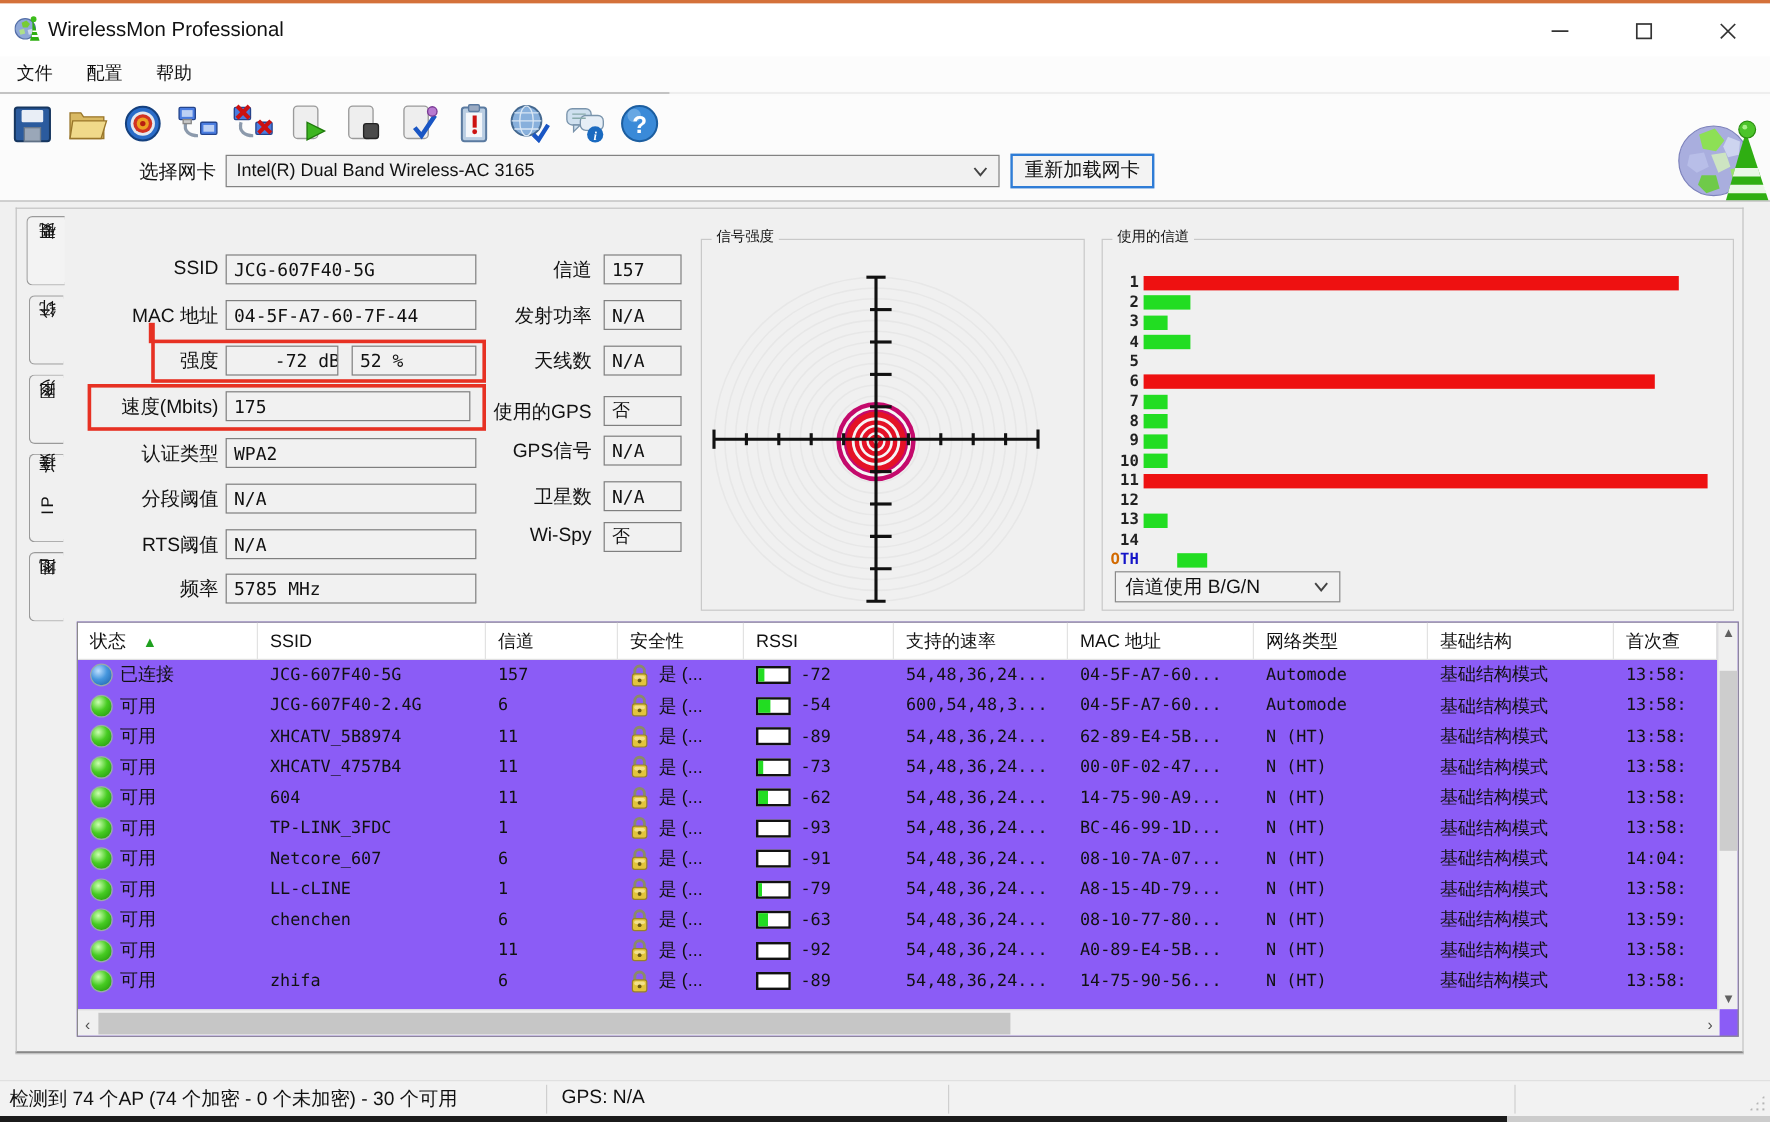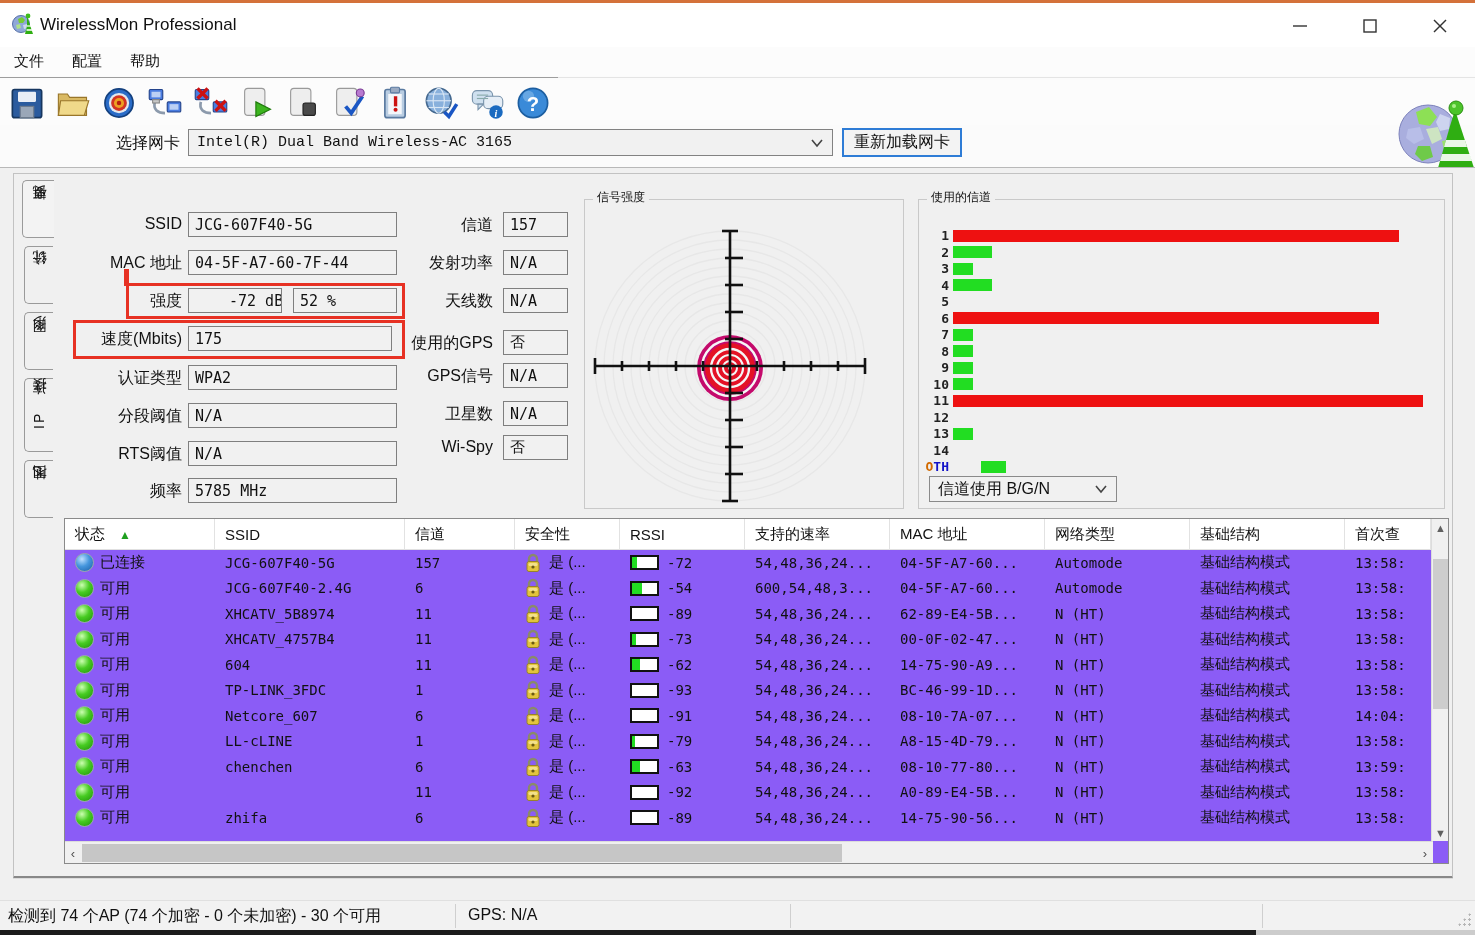--- a/index.html
+++ b/index.html
@@ -21,21 +21,21 @@
   .menu-sep2 { left:558px; top:77px; width:917px; height:1px; background:#e4e4e4; }
 
   
   .toolbar { left:0; top:80px; width:1475px; height:45px; background:#fcfcfc; display:flex; align-items:center; padding-left:4px; }
   .tool { width:46px; height:40px; display:flex; align-items:center; justify-content:center; }
   .tool svg { width:36px; height:36px; }
 
   
   .adapter-label { left:0; top:133px; width:180px; font-size:16px; text-align:right; color:#111; }
   .combo { left:188px; top:129px; width:645px; height:27px; background:#f1f1f1; border:1px solid #828282; display:flex; align-items:center; padding:0 8px; }
-  .combo .val { font-family:Liberation Mono, monospace; font-size:15px; color:#111; flex:1; }
+  .combo .val { font-family:Liberation Sans, sans-serif; font-size:15px; color:#111; flex:1; }
   .combo .chev { color:#444; font-size:13px; }
   .reload-btn { left:842px; top:128px; height:29px; padding:0 10px; background:#f3f3f3; border:2px solid #2e7cd6; font-size:16px; color:#111; display:flex; align-items:center; }
 
   
   .main { left:0; top:167px; width:1475px; height:733px; background:#f0f0f0; border-top:1px solid #b8b8b8; }
   .main-frame { left:13px; top:5px; width:1440px; height:706px; border:1px solid #c2c2c2; border-bottom:3px groove #dcdcdc; }
 
   
   .tab { position:absolute; left:24px; width:29px; background:#f0f0f0; border:1px solid #9a9a9a; border-right:none; border-radius:5px 0 0 5px; display:flex; align-items:center; justify-content:center; }
   .tab span { writing-mode:vertical-rl; transform:rotate(180deg); font-size:14px; color:#111; letter-spacing:2px; padding:2px 0; }

